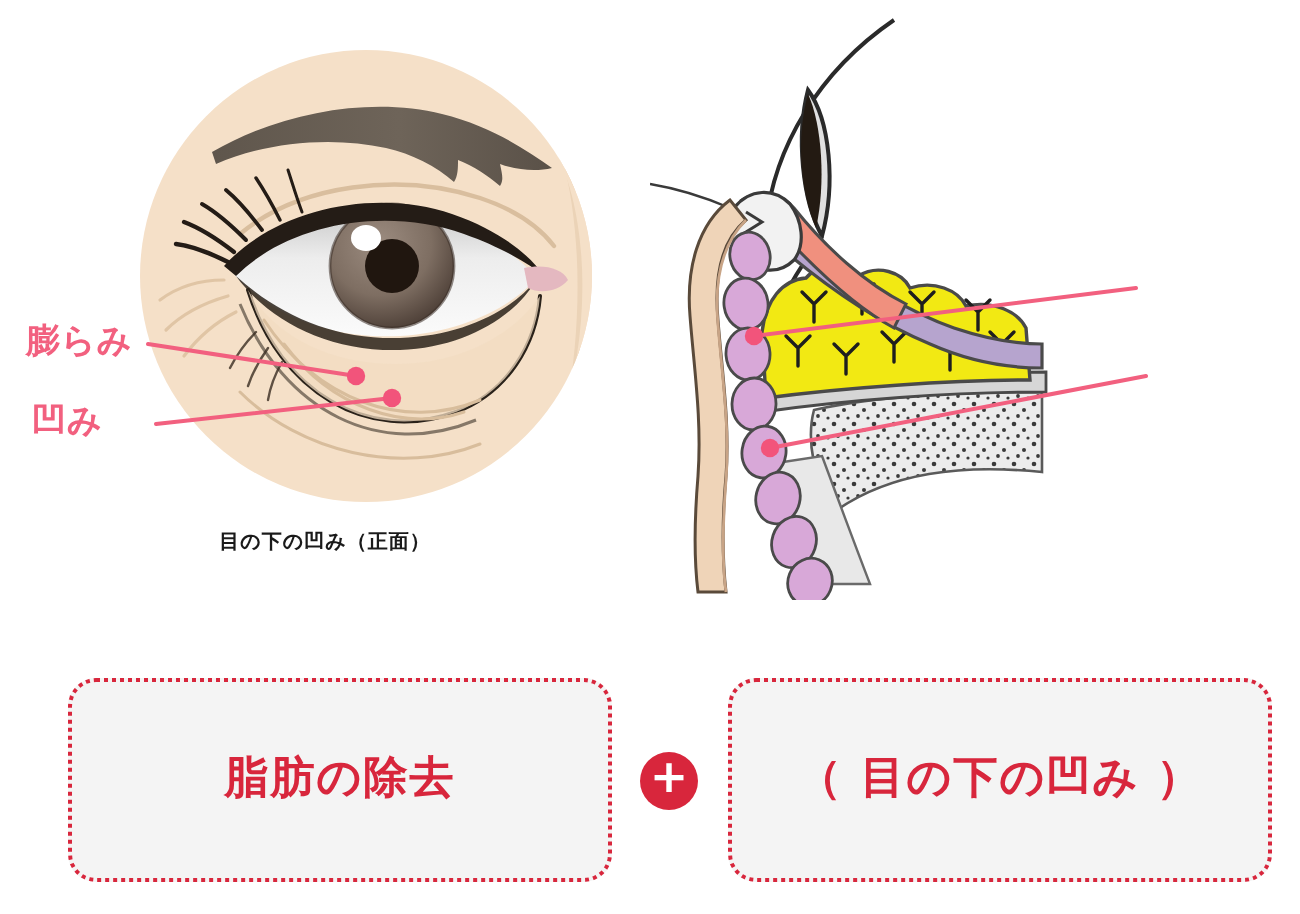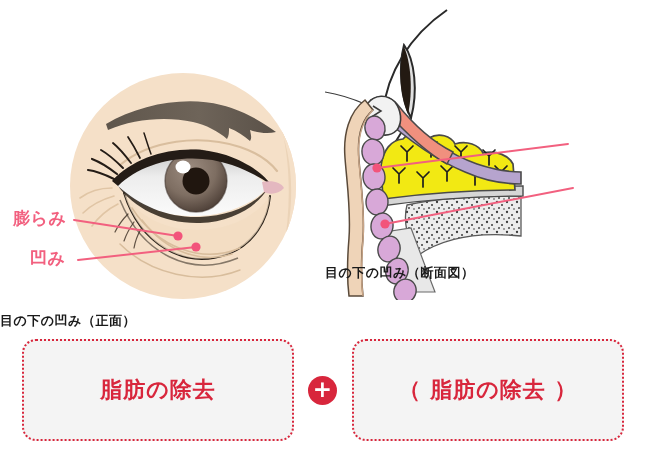--- a/index.html
+++ b/index.html
@@ -30,59 +30,59 @@
     top: 0;
     width: 650px;
     height: 300px;
   }
 
   .panel {
     position: absolute;
     top: 0;
     height: 300px;
   }
-  .panel-front { left: 0;   width: 325px; margin-top: 48px; }
+  .panel-front { left: 0;   width: 325px; }
   .panel-cross { left: 325px; width: 325px; }
 
   .panel-svg {
     position: absolute;
     left: 0;
     top: 0;
   }
 
   .caption {
     position: absolute;
     left: 0;
     width: 100%;
     top: 264px;
-    text-align: left;
-    font-size: 13px;
+    text-align: center;
+    font-size: 10px;
     font-weight: bold;
     color: #1a1a1a;
     letter-spacing: 0.5px;
     font-family: "DejaVu Sans", "Liberation Sans", sans-serif;
   }
 
   
   .cal-label {
     position: absolute;
     color: #F2607F;
     font-size: 17px;
     font-weight: bold;
     white-space: nowrap;
     font-family: "DejaVu Sans", "Liberation Sans", sans-serif;
     letter-spacing: 0.5px;
   }
   .cal-l-bulge { left: 13px;  top: 159px; }
-  .cal-l-hollow{ left: 30px;  top: 199px; }
+  .cal-l-hollow{ left: 16px;  top: 199px; }
 
   
   .treat-row {
     position: absolute;
-    left: 0;
+    left: 12px;
     top: 325px;
     width: 536px;
     height: 132px;
     padding-left: 20px;
   }
 
   .treat-box {
     position: absolute;
     top: 14px;
     width: 272px;
@@ -339,32 +339,31 @@
                  C 36 266, 36 282, 38 296" fill="none" stroke="#C8A486" stroke-width="1.4"></path>
 
         <g stroke="#F2607F" stroke-width="2" fill="none" stroke-linecap="round">
           <line x1="52" y1="168" x2="243" y2="144"></line>
           <line x1="60" y1="224" x2="248" y2="188"></line>
         </g>
         <circle cx="52" cy="168" r="4.6" fill="#F2547B"></circle>
         <circle cx="60" cy="224" r="4.6" fill="#F2547B"></circle>
       </svg>
 
-      <div class="caption">目の下の凹み（断面図）</div>
     </div>
   </div>
 
   <div class="treat-row">
 
     <div class="treat-box treat-box-left">
       <div class="treat-line1">脂肪の除去</div>
     </div>
 
     <div class="plus-badge">
       <span>+</span>
     </div>
 
     <div class="treat-box treat-box-right">
-      <div class="treat-line2">（ 脂肪の除去 ）</div>
+      <div class="treat-line2">（ 目の下の凹み ）</div>
     </div>
   </div>
 
 </div>
 
 </body></html>

